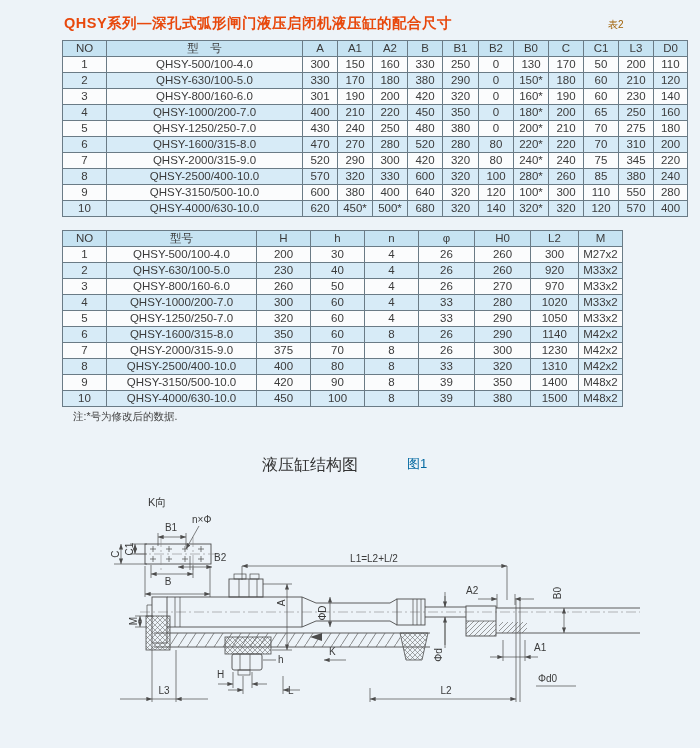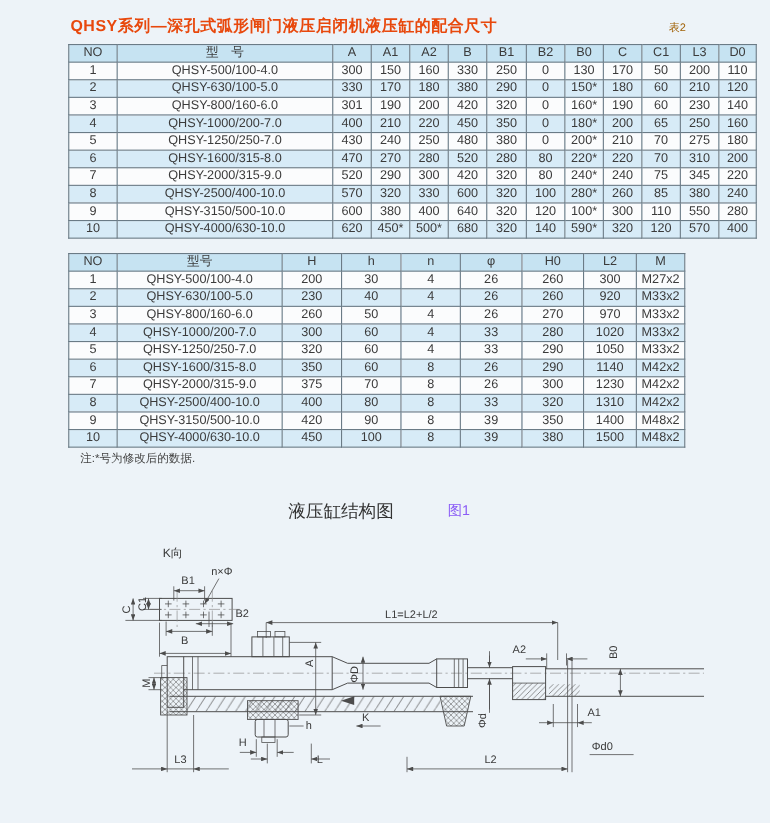--- a/index.html
+++ b/index.html
@@ -10,21 +10,21 @@
   .spec-table{position:absolute;border-collapse:collapse;table-layout:fixed;border:1px solid #51656f;}
   .t1{left:62px;top:40px;width:625px;}
   .t2{left:62px;top:230px;width:560px;}
   th,td{border:1px solid #6a7b86;text-align:center;font-size:11.5px;color:#3b3b3b;
         height:15px;line-height:15px;padding:0;overflow:hidden;white-space:nowrap;font-weight:normal;}
   th{background:#c6e3f2;}
   tr td{background:#fbfcfd;}
   tr.stripe td{background:#d7ebf7;}
   .note{position:absolute;left:73px;top:410px;font-size:10.5px;color:#444;}
   .fig-caption{position:absolute;left:262px;top:455px;font-size:16px;color:#333;}
-  .fig-tag{position:absolute;left:407px;top:455px;font-size:13px;color:#8b5cf6;}
+  .fig-tag{position:absolute;left:407px;top:455px;font-size:13px;color:#0369a1;}
   .diagram{position:absolute;left:55px;top:488px;}
   .ln{fill:none;stroke:#4c4c4c;stroke-width:0.9;}
   .dm{fill:none;stroke:#4c4c4c;stroke-width:0.7;}
   .cl{fill:none;stroke:#8a8a8a;stroke-width:0.6;stroke-dasharray:10 3 2 3;}
   .tx{font-family:"Liberation Sans",sans-serif;font-size:10px;fill:#3a3a3a;}
   .txb{font-family:"Liberation Sans",sans-serif;font-size:11px;fill:#3a3a3a;}
 </style>
 </head>
 <body>
 
@@ -204,21 +204,21 @@
         </tr>
         <tr class="stripe">
           <td>10</td>
           <td>QHSY-4000/630-10.0</td>
           <td>620</td>
           <td>450*</td>
           <td>500*</td>
           <td>680</td>
           <td>320</td>
           <td>140</td>
-          <td>590*</td>
+          <td>320*</td>
           <td>320</td>
           <td>120</td>
           <td>570</td>
           <td>400</td>
         </tr>
       </tbody>
   </table>
 
   <table class="spec-table t2">
     <colgroup>

